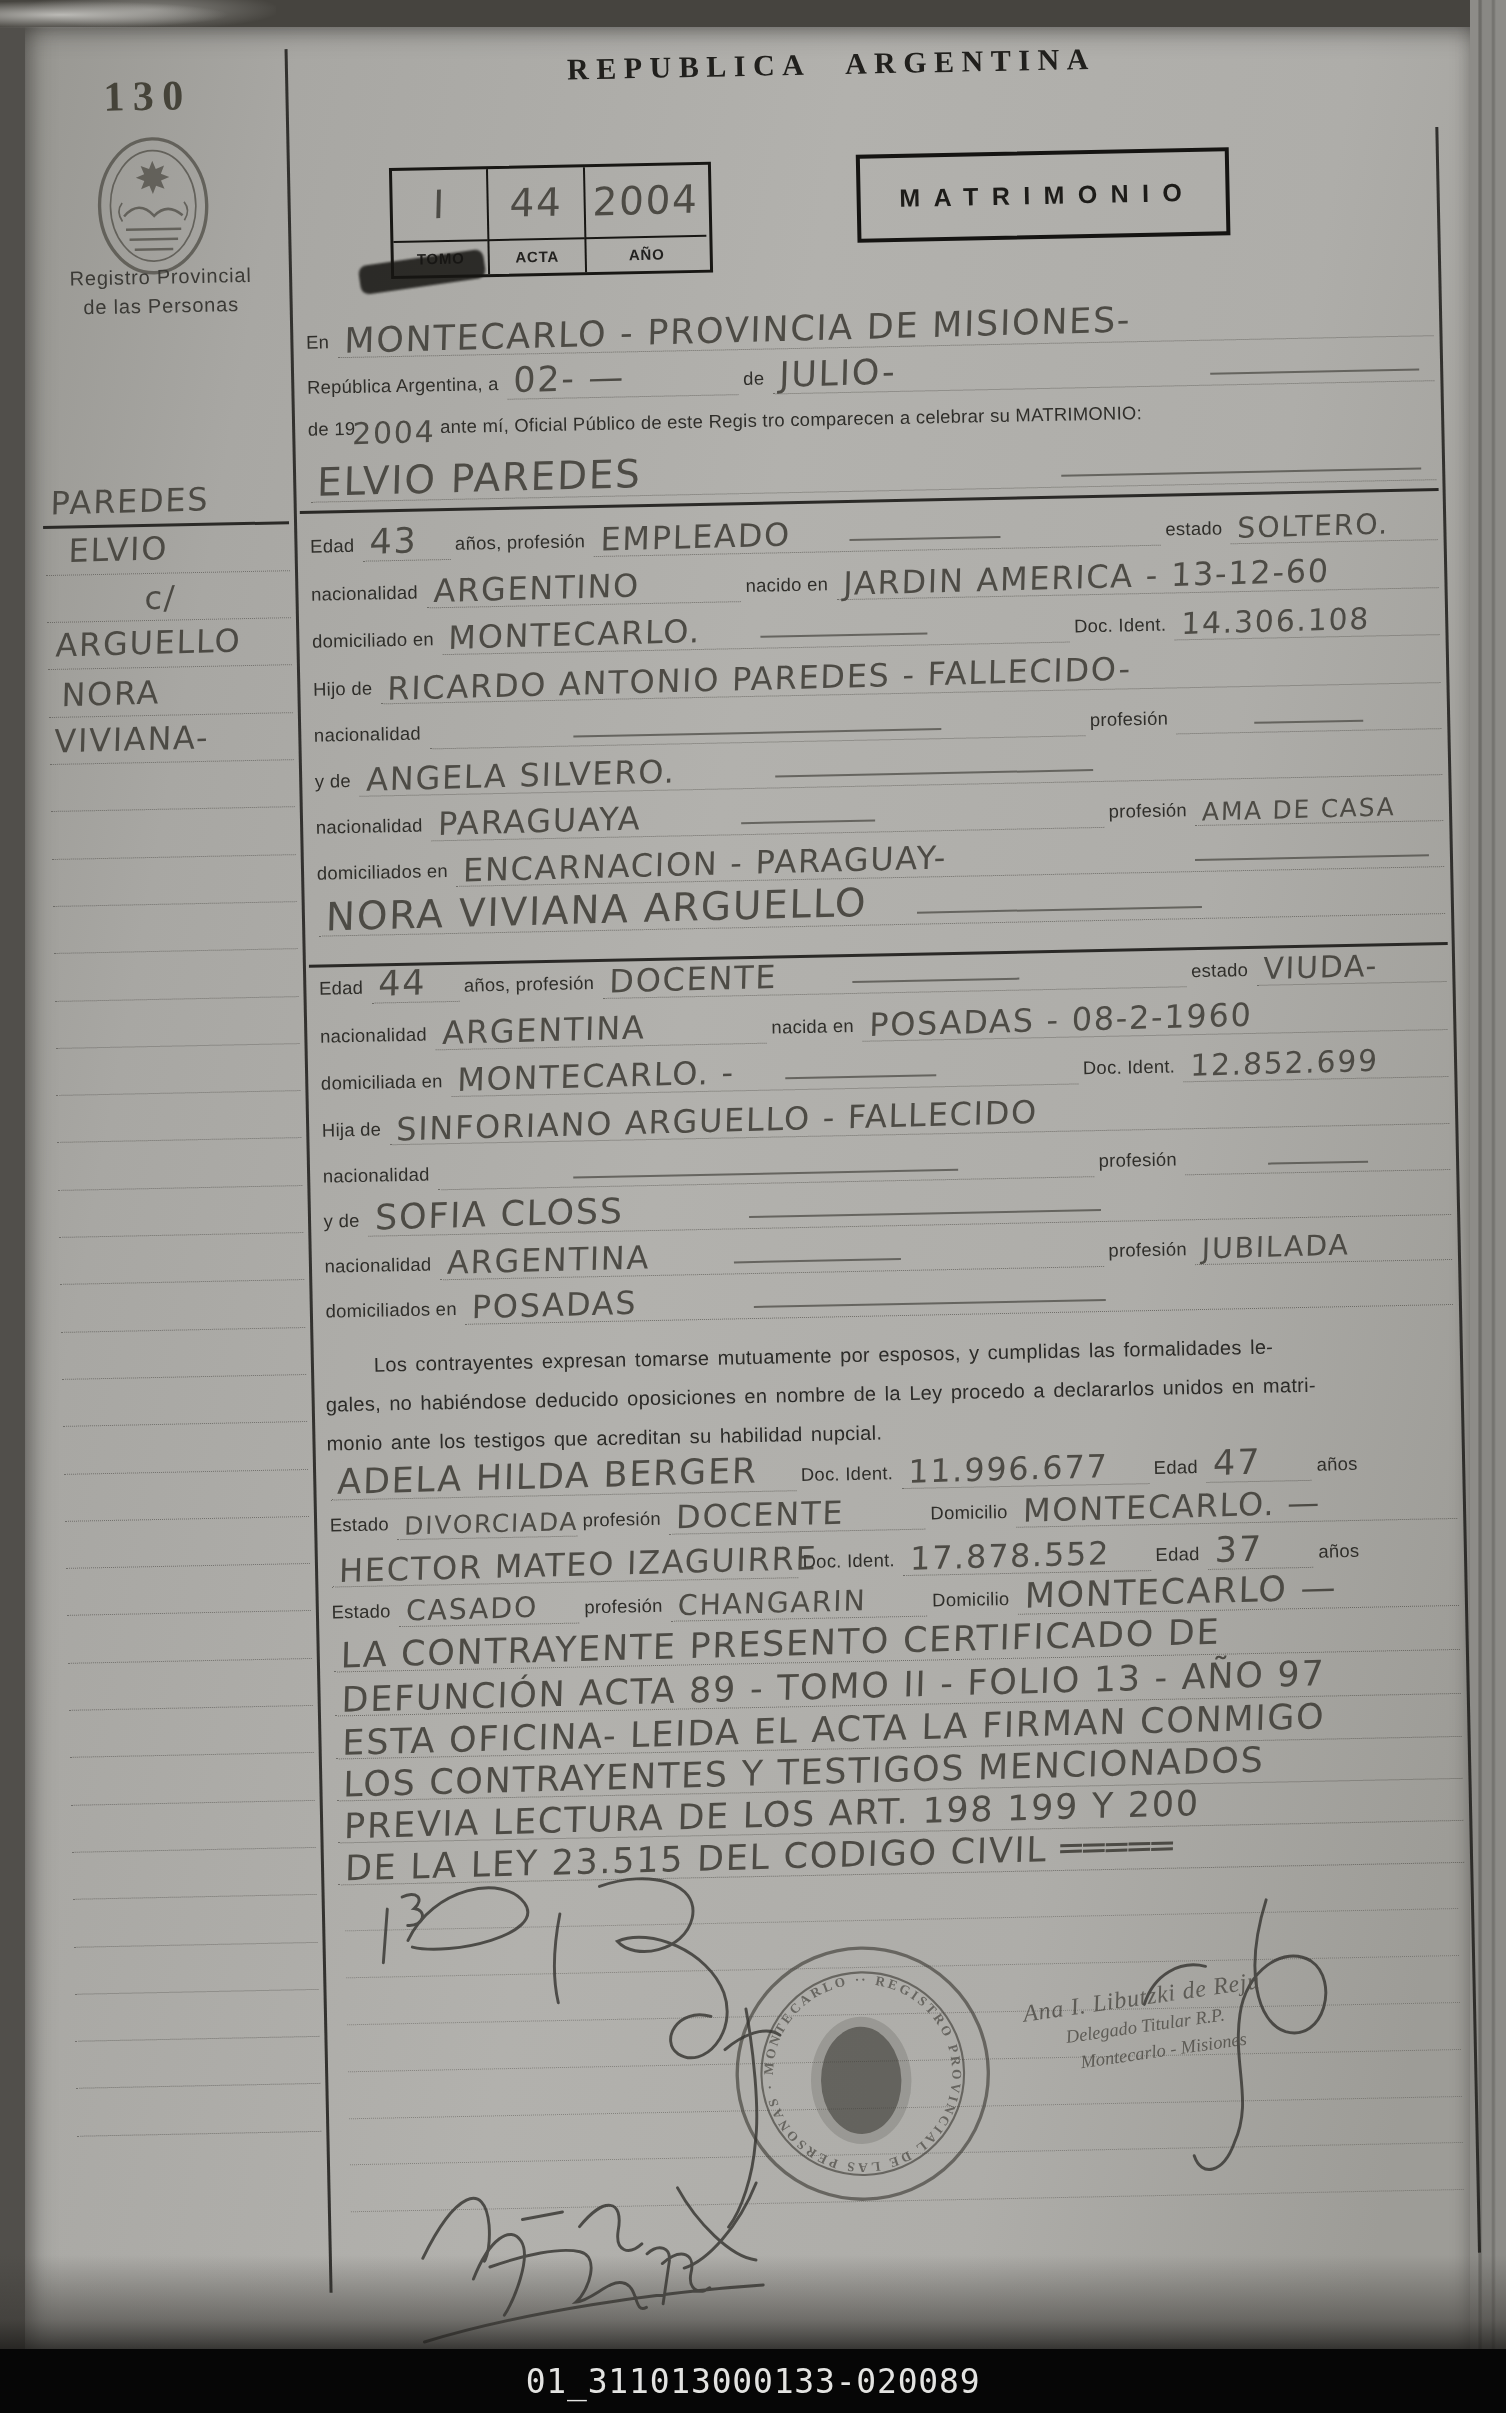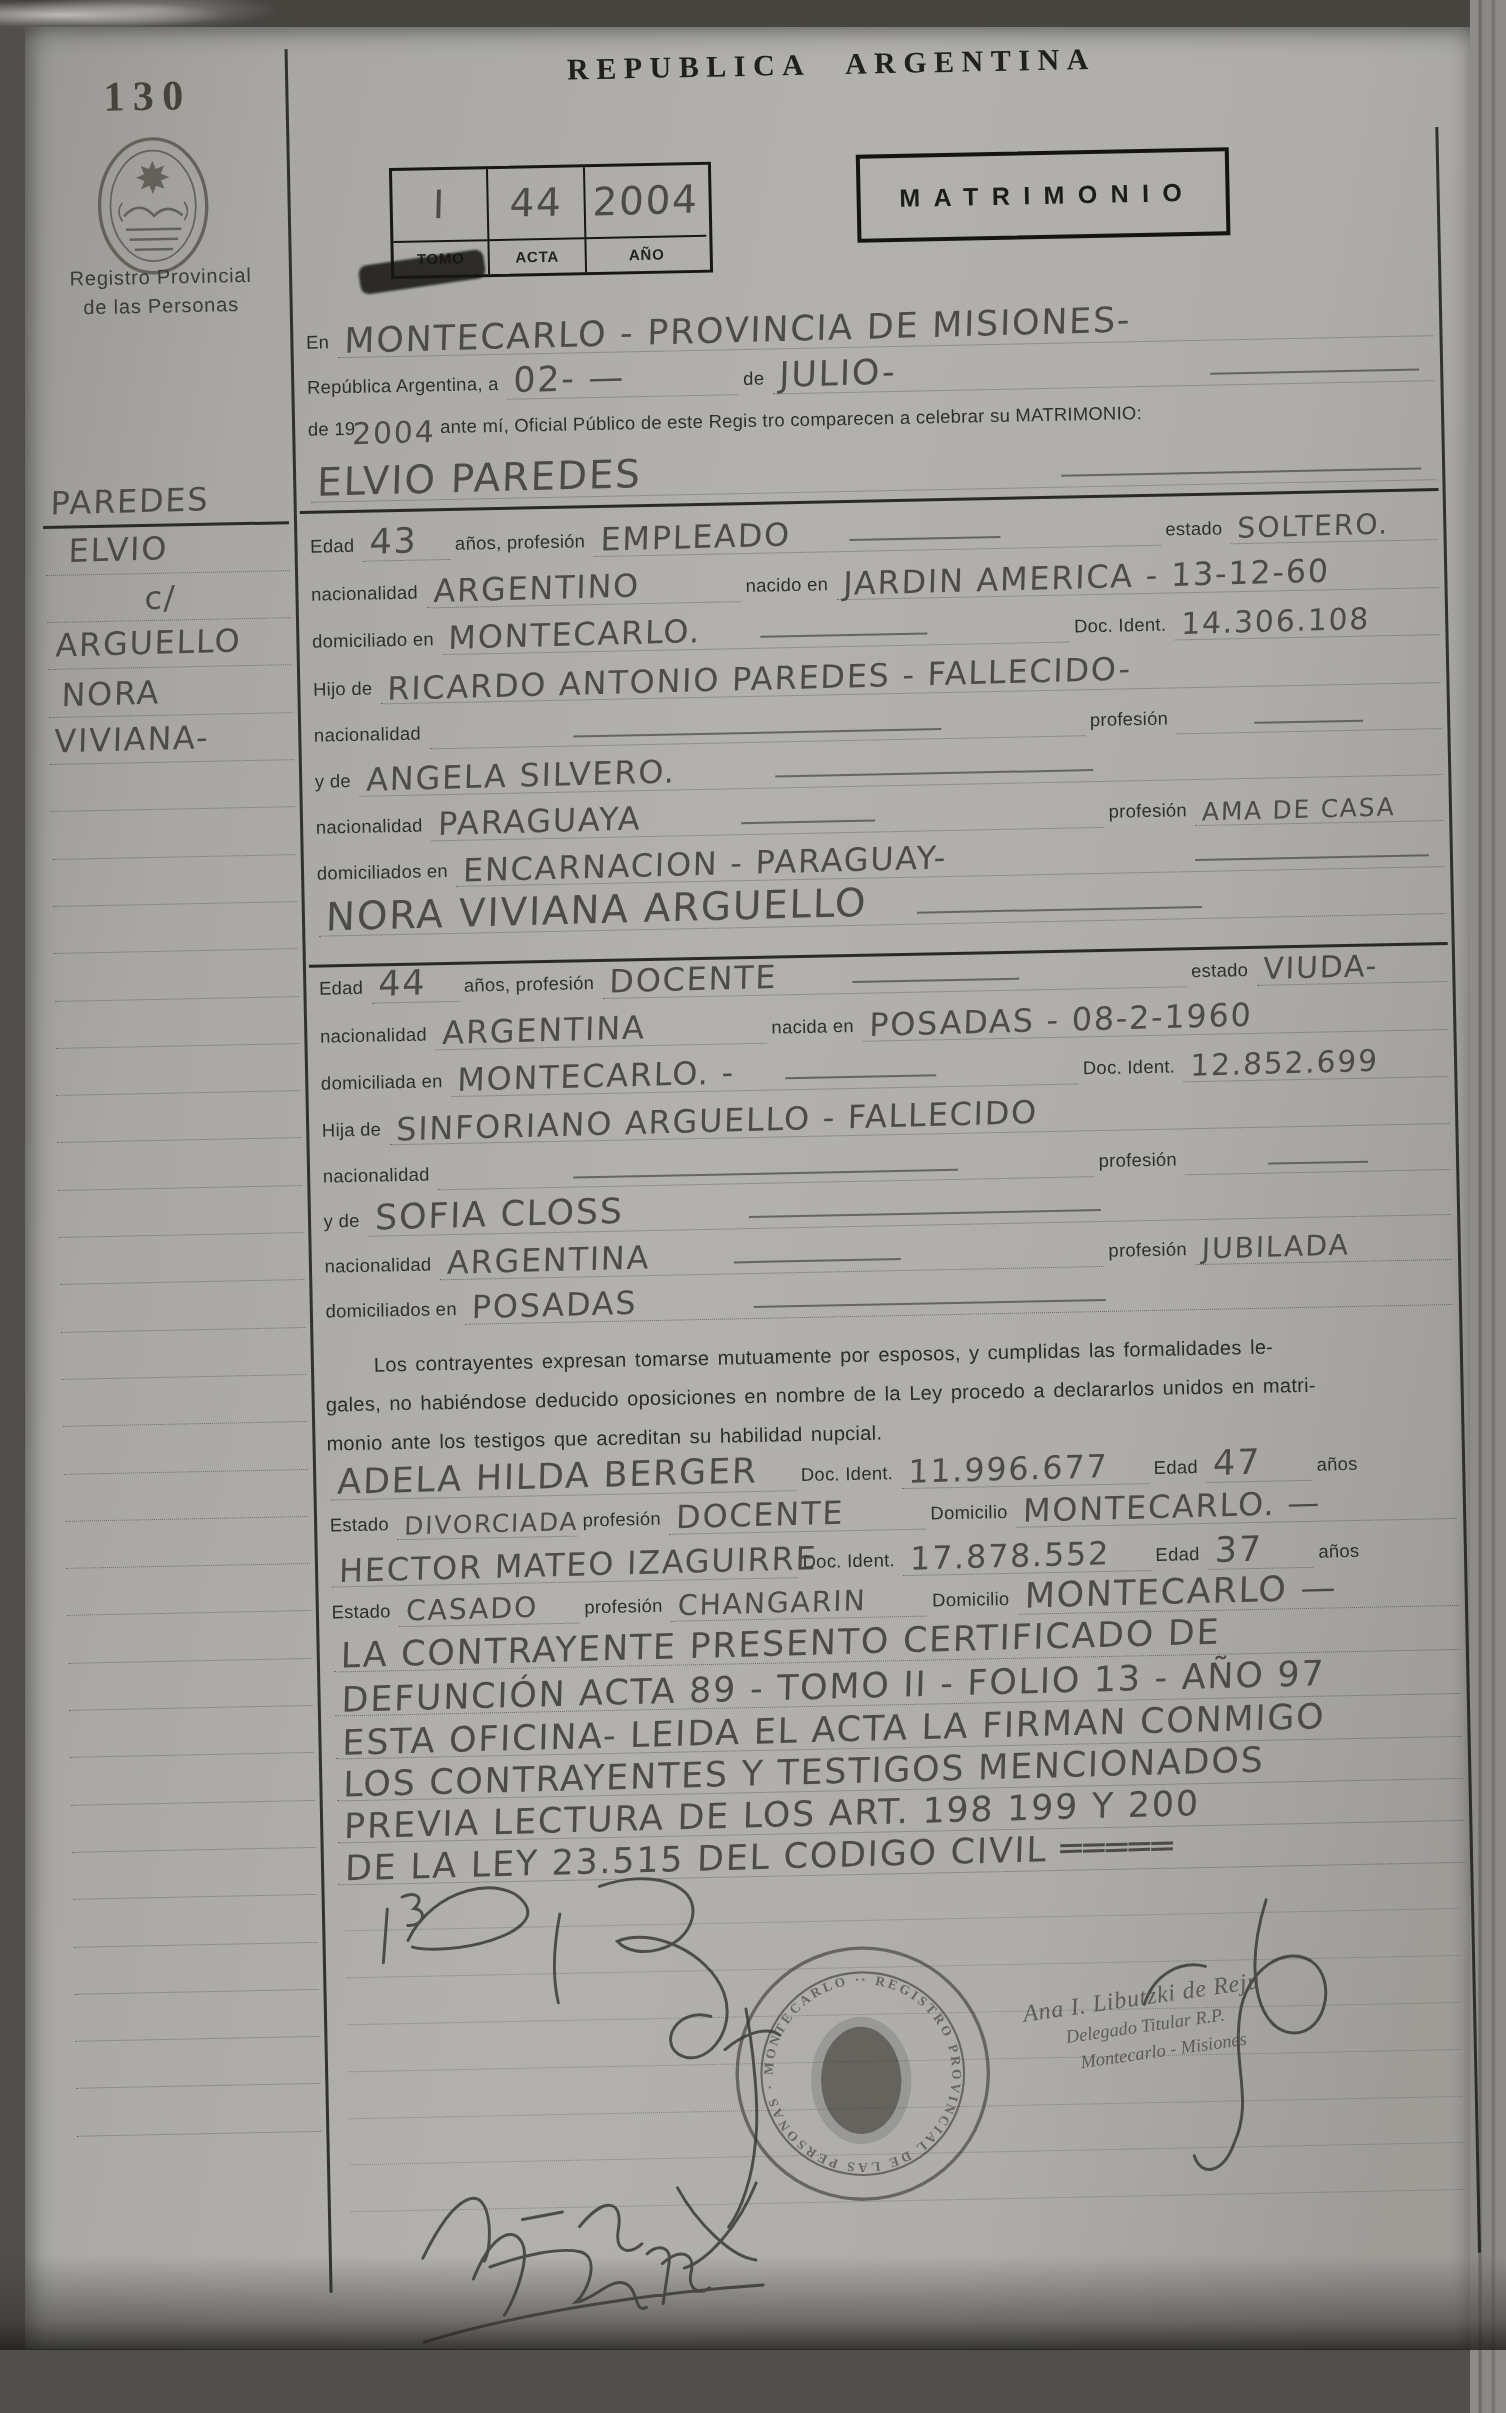--- a/index.html
+++ b/index.html
@@ -478,14 +478,17 @@
       <div class="sline" style="top: 1922px;"></div>
       <div class="sline" style="top: 1969px;"></div>
       <div class="sline" style="top: 2016px;"></div>
       <div class="sline" style="top: 2063px;"></div>
       <div class="sline" style="top: 2110px;"></div>
       <div class="sline" style="top: 2156px;"></div>
       <div class="sline" style="top: 2203px;"></div>
     </div>
 
   <div class="bottomshadow"></div>
+  <div class="bottombar">
+    <span class="barcode-text">01_311013000133-020089</span>
+  </div>
 </div>
 
 
 </body></html>

